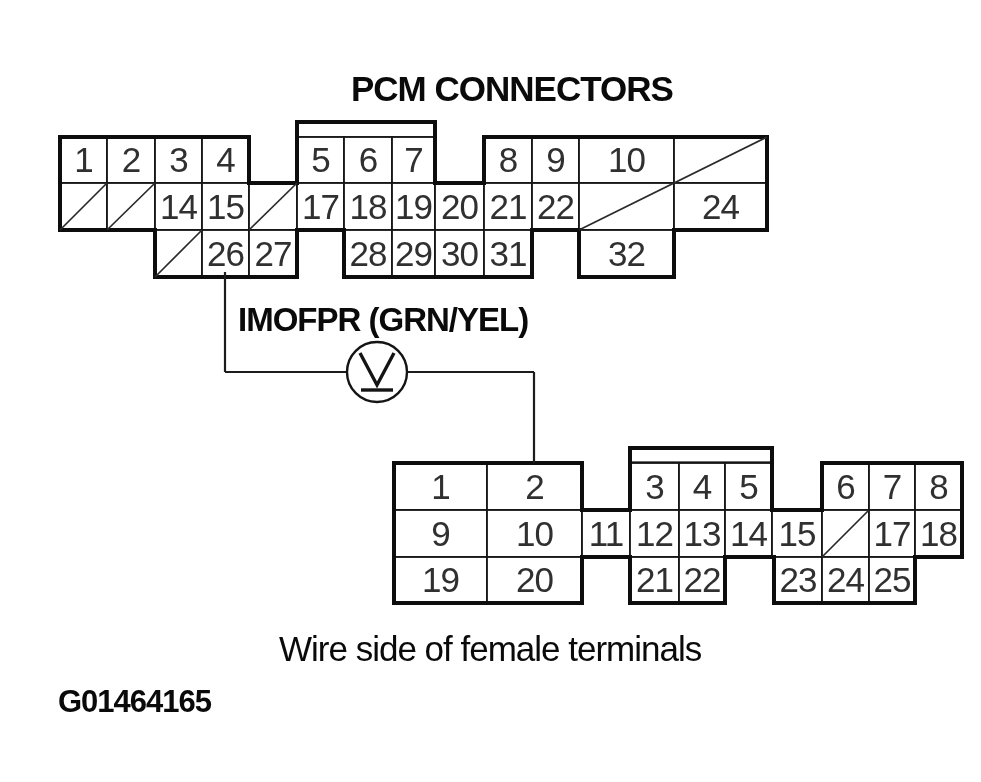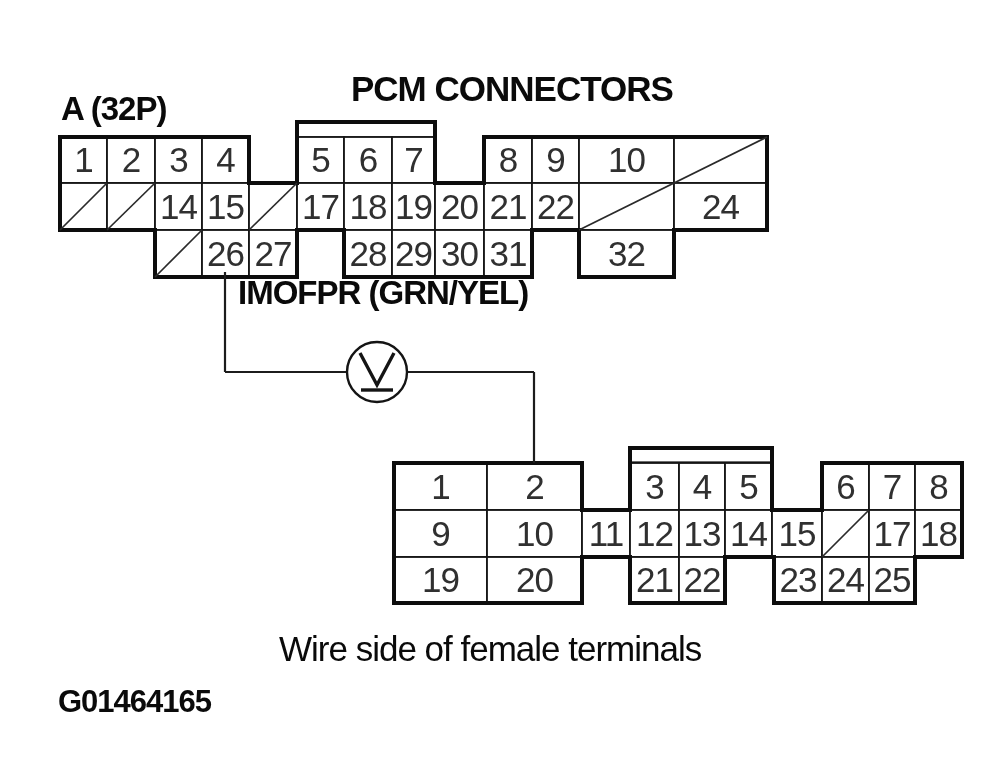--- a/index.html
+++ b/index.html
@@ -3,41 +3,40 @@
 <meta charset="utf-8">
 <style>
   html,body{margin:0;padding:0;background:#ffffff;}
   .page{
     position:relative;width:981px;height:782px;background:#ffffff;
     font-family:"Liberation Sans",sans-serif;color:#0a0a0a;overflow:hidden;margin-left:22px;
   }
   .lbl{position:absolute;white-space:nowrap;font-weight:bold;color:#0a0a0a;line-height:1;}
   #title-label   {left:329px;top:71px;font-size:35px;letter-spacing:-1px;}
   #a-label       {left:39px; top:92px;font-size:33px;letter-spacing:-1px;}
-  #imofpr-label  {left:216px;top:276px;font-size:33px;letter-spacing:-1px;text-align:right;}
+  #imofpr-label  {left:216px;top:303px;font-size:33px;letter-spacing:-1px;text-align:right;}
   #pg1-label     {left:333px;top:417px;font-size:33px;letter-spacing:-1px;}
   #b-label       {left:609px;top:403px;font-size:33px;letter-spacing:-1px;}
   #caption-label {left:257px;top:631px;font-size:35px;font-weight:400;letter-spacing:-1px;}
   #gcode-label   {left:36px; top:686px;font-size:31px;letter-spacing:-1px;}
   #diagram-svg{position:absolute;left:0;top:0;}
   .cell{fill:#ffffff;stroke:#161616;stroke-width:1.8;}
   .tab{fill:#ffffff;stroke:#0d0d0d;stroke-width:3.2;}
   .outline{fill:none;stroke:#0d0d0d;stroke-width:4;stroke-linejoin:miter;}
   .diag{stroke:#2a2a2a;stroke-width:1.7;}
   .wire{stroke:#1c1c1c;stroke-width:2.2;fill:none;}
   .pin-num{font-family:"Liberation Sans",sans-serif;font-size:35px;fill:#303030;text-anchor:middle;letter-spacing:-1px;}
   .meter-circle{fill:#ffffff;stroke:#141414;stroke-width:2.4;}
   .meter-glyph{fill:none;stroke:#141414;stroke-width:3.4;stroke-linecap:butt;}
 </style>
 </head>
 <body>
 
 <div class="page">
   <div class="lbl" id="title-label">PCM CONNECTORS</div>
-  <div class="lbl" id="a-label">A (32P)</div>
   <div class="lbl" id="imofpr-label">IMOFPR (GRN/YEL)</div>
   <div class="lbl" id="caption-label">Wire side of female terminals</div>
   <div class="lbl" id="gcode-label">G01464165</div>
   <svg id="diagram-svg" width="981" height="782" viewBox="0 0 981 782">
       <g>
         <rect x="275" y="122" width="138" height="16" class="tab"></rect>
         <rect x="38" y="137" width="47" height="46" class="cell"></rect>
         <text x="61.5" y="172" class="pin-num">1</text>
         <rect x="85" y="137" width="48" height="46" class="cell"></rect>
         <text x="109" y="172" class="pin-num">2</text>

